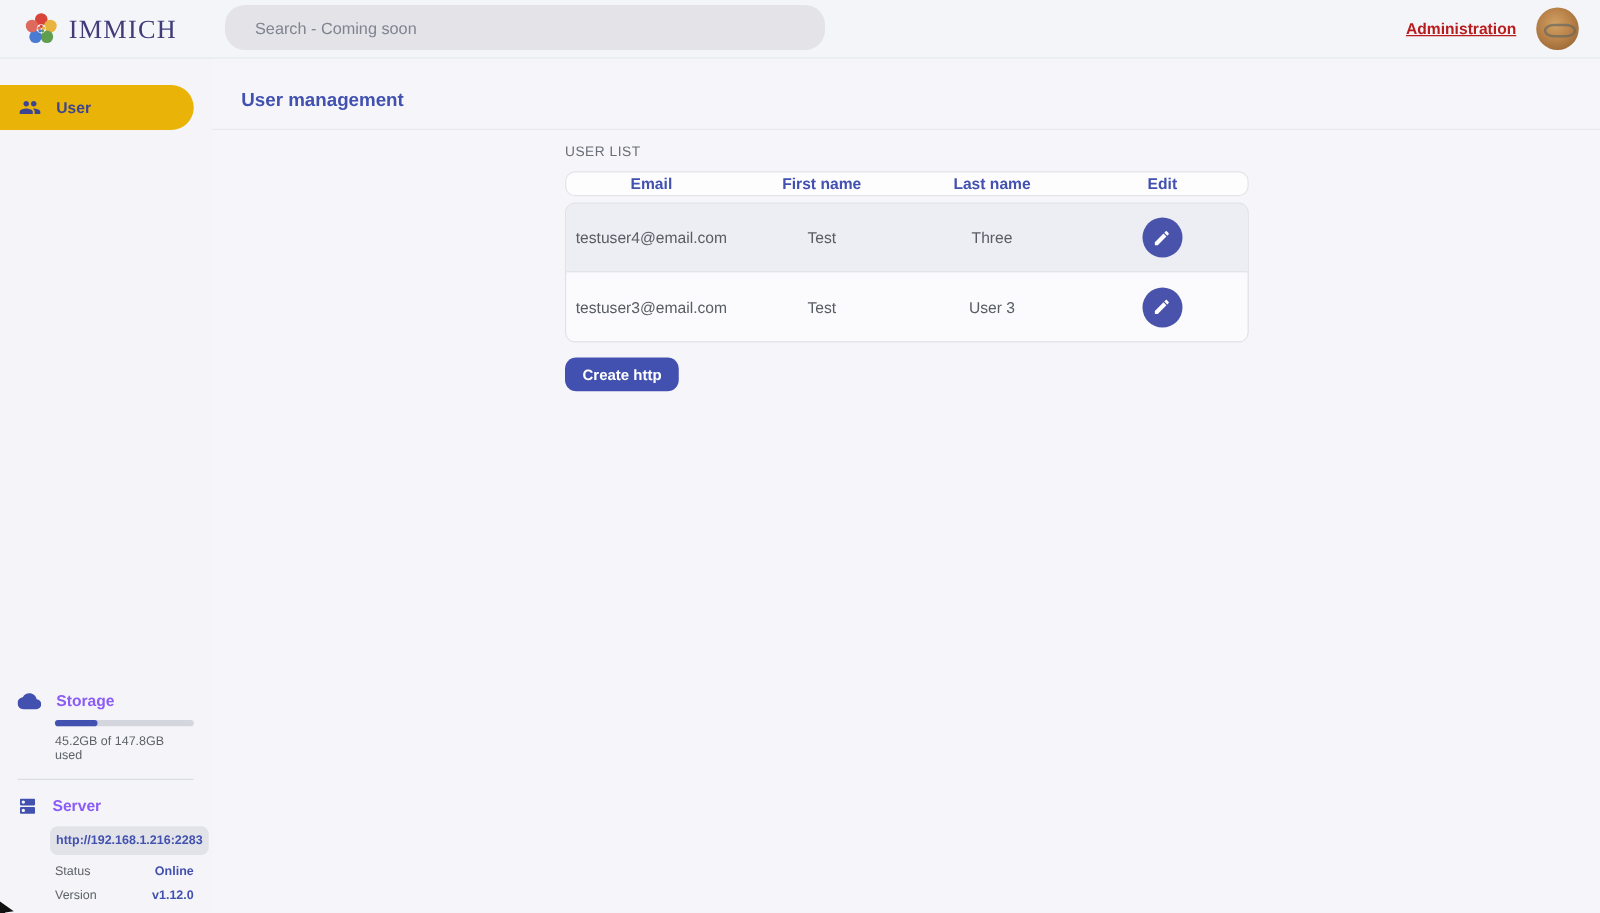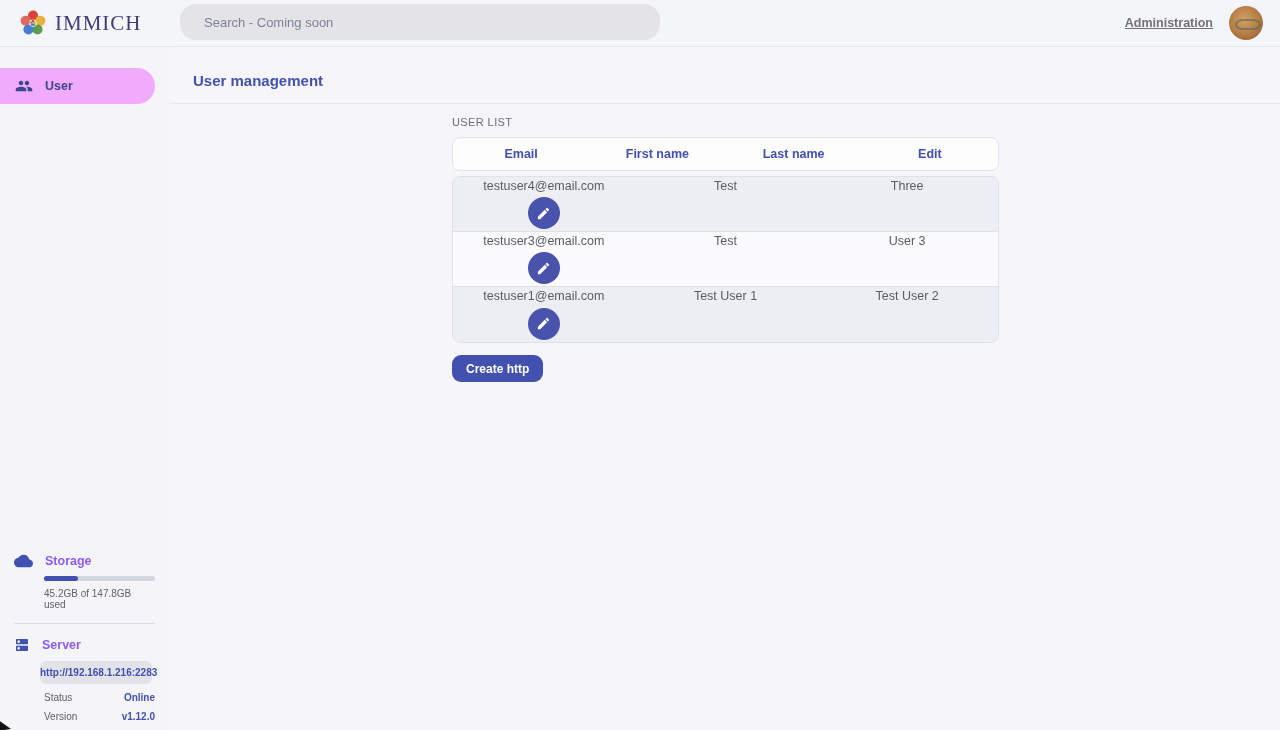--- a/index.html
+++ b/index.html
@@ -10,62 +10,62 @@
   .top-header { position:absolute; top:0; left:0; width:1280px; height:47px;
     background:#f4f5f9; border-bottom:1px solid #e6e7ed; display:flex; align-items:center; }
   .logo-wrap { display:flex; align-items:center; gap:8px; padding-left:19px; cursor:pointer; }
   .logo-text { font-family:"Liberation Serif", serif; font-size:21px; font-weight:500;
     color:#3f3c78; letter-spacing:1px; }
   .search-box { position:absolute; left:180px; top:4px; width:480px; height:36px;
     background:#e3e3e8; border:none; border-radius:16px; padding:0 14px 0 24px;
     font-size:13px; color:#4a4e57; outline:none; font-family:"Liberation Sans", sans-serif; }
   .search-box::placeholder { color:#7f8490; }
   .header-right { margin-left:auto; display:flex; align-items:center; gap:16px; padding-right:17px; }
-  .admin-link { font-size:12.5px; font-weight:700; color:#737373; text-decoration:underline; cursor:pointer; }
+  .admin-link { font-size:12.5px; font-weight:700; color:#b91c1c; text-decoration:underline; cursor:pointer; }
   .avatar { width:34px; height:34px; border-radius:50%; cursor:pointer;
     background:radial-gradient(circle at 45% 40%, #d2a264 0%, #b9824a 45%, #8a5a2b 100%);
     position:relative; overflow:hidden; }
   .avatar:after { content:""; position:absolute; left:6px; top:13px; width:22px; height:7px;
     border:2px solid #6e6a5c; border-radius:45%/70%; opacity:.75; }
 
   
   .sidebar { position:absolute; top:47px; left:0; width:170px; height:683px; }
-  .nav-item { margin-top:21px; width:155px; height:36px; background:#f0abfc;
+  .nav-item { margin-top:21px; width:155px; height:36px; background:#eab308;
     border-radius:0 18px 18px 0; display:flex; align-items:center; padding-left:15px;
     gap:12px; cursor:pointer; }
   .nav-item span.lbl { font-size:12.5px; font-weight:600; color:#3d4590; }
 
   .sidebar-bottom { position:absolute; bottom:8px; left:0; width:170px; padding:0 15px 0 14px; }
   .sb-row { display:flex; align-items:center; gap:12px; }
   .sb-title { font-size:12.5px; font-weight:700; color:#8b5cf6; }
   .progress-track { margin:8px 0 0 30px; width:111px; height:5px; border-radius:3px; background:#d4d6dd; }
   .progress-fill { height:5px; border-radius:3px; background:#4250af; width:31%; }
   .usage-text { margin:7px 0 0 30px; font-size:10px; color:#5d6168; }
   .sb-divider { border:none; border-top:1px solid #dcdee5; margin:13px 0; }
-  .url-pill { margin:8px 0 0 26px; width:112px; background:#e2e3e9; border-radius:6px;
+  .url-pill { margin:8px 0 0 26px; width:127px; background:#e2e3e9; border-radius:6px;
     padding:6px 0; text-align:center; font-size:10px; font-weight:700; color:#4250af; }
   .kv-row { margin:8px 0 0 30px; width:111px; display:flex; justify-content:space-between;
     align-items:baseline; }
   .kv-row .k { font-size:10px; color:#5d6168; }
   .kv-row .v { font-size:10px; font-weight:700; color:#4250af; }
 
   
   .main { position:absolute; top:47px; left:170px; width:1110px; height:683px; background:#f6f6fa; }
   .page-title { padding:25px 0 0 23px; font-size:15px; font-weight:700; color:#4250af; }
   .title-divider { border:none; border-top:1px solid #e8e9ef; margin-top:14px; }
   .content { padding-left:282px; }
   .section-label { margin-top:12px; font-size:11px; font-weight:500; color:#6a6e76;
     letter-spacing:.4px; }
-  .table-head { margin-top:9px; width:547px; height:34px; background:#fdfdfe;
+  .table-head { margin-top:9px; width:547px; height:20px; background:#fdfdfe;
     border:1px solid #e3e4ea; border-radius:8px; display:grid;
     grid-template-columns:repeat(4,1fr); align-items:center; }
   .table-head .col { text-align:center; font-size:12.5px; font-weight:600; color:#4250af; }
   .table-body { margin-top:5px; width:547px; border:1px solid #e0e1e8; border-radius:8px;
     overflow:hidden; }
-  .table-row { height:55px; display:grid; grid-template-columns:repeat(3,1fr);
+  .table-row { height:55px; display:grid; grid-template-columns:repeat(4,1fr);
     align-items:center; border-bottom:1px solid #e0e1e8; }
   .table-row:last-child { border-bottom:none; }
   .table-row.alt { background:#edeef3; }
   .table-row.plain { background:#fbfbfd; }
   .cell { text-align:center; font-size:12.5px; color:#585d64; }
   .edit-cell { display:flex; justify-content:center; }
   .edit-btn { width:32px; height:32px; border-radius:50%; border:none; background:#4a53ab;
     display:flex; align-items:center; justify-content:center; cursor:pointer; }
   .create-btn { margin-top:12px; height:27px; padding:0 14px; background:#4250af; color:#fff;
     border:none; border-radius:9px; font-size:12px; font-weight:700; cursor:pointer;
@@ -192,34 +192,20 @@
           <button class="edit-btn">
             <span>
               <svg width="15" height="15" viewBox="0 0 24 24" fill="#ffffff">
                 <path d="M3 17.25V21h3.75L17.81 9.94l-3.75-3.75L3 17.25zM20.71 7.04c.39-.39.39-1.02 0-1.41l-2.34-2.34c-.39-.39-1.02-.39-1.41 0l-1.83 1.83 3.75 3.75 1.83-1.83z"></path>
               </svg>
             </span>
           </button>
         </div>
       </div>
 
-      <div class="table-row alt">
-        <div class="cell">testuser1@email.com</div>
-        <div class="cell">Test User 1</div>
-        <div class="cell">Test User 2</div>
-        <div class="edit-cell">
-          <button class="edit-btn">
-            <span>
-              <svg width="15" height="15" viewBox="0 0 24 24" fill="#ffffff">
-                <path d="M3 17.25V21h3.75L17.81 9.94l-3.75-3.75L3 17.25zM20.71 7.04c.39-.39.39-1.02 0-1.41l-2.34-2.34c-.39-.39-1.02-.39-1.41 0l-1.83 1.83 3.75 3.75 1.83-1.83z"></path>
-              </svg>
-            </span>
-          </button>
-        </div>
-      </div>
     </div>
 
     <button class="create-btn">Create http</button>
   </div>
 </div>
 
 <div class="mouse-cursor">
   <svg width="22" height="22" viewBox="0 0 22 22">
     <path d="M4 2 L18 12 L11 13 L14 20 L11 21 L8 14 L4 18 Z" fill="#111111"></path>
   </svg>

